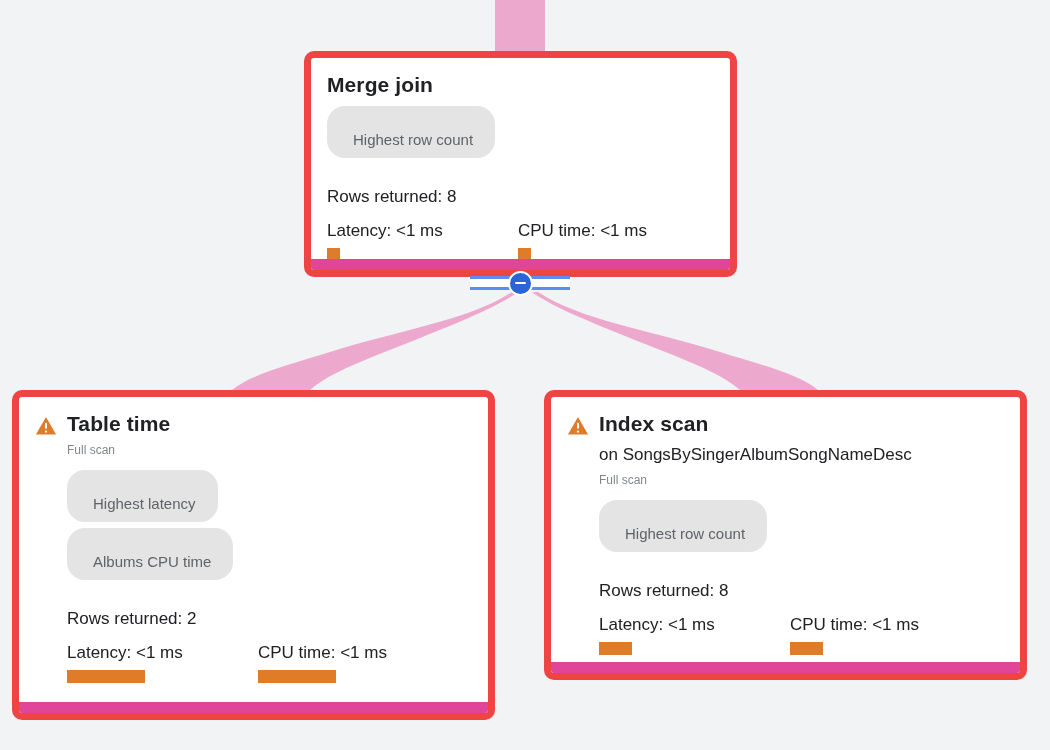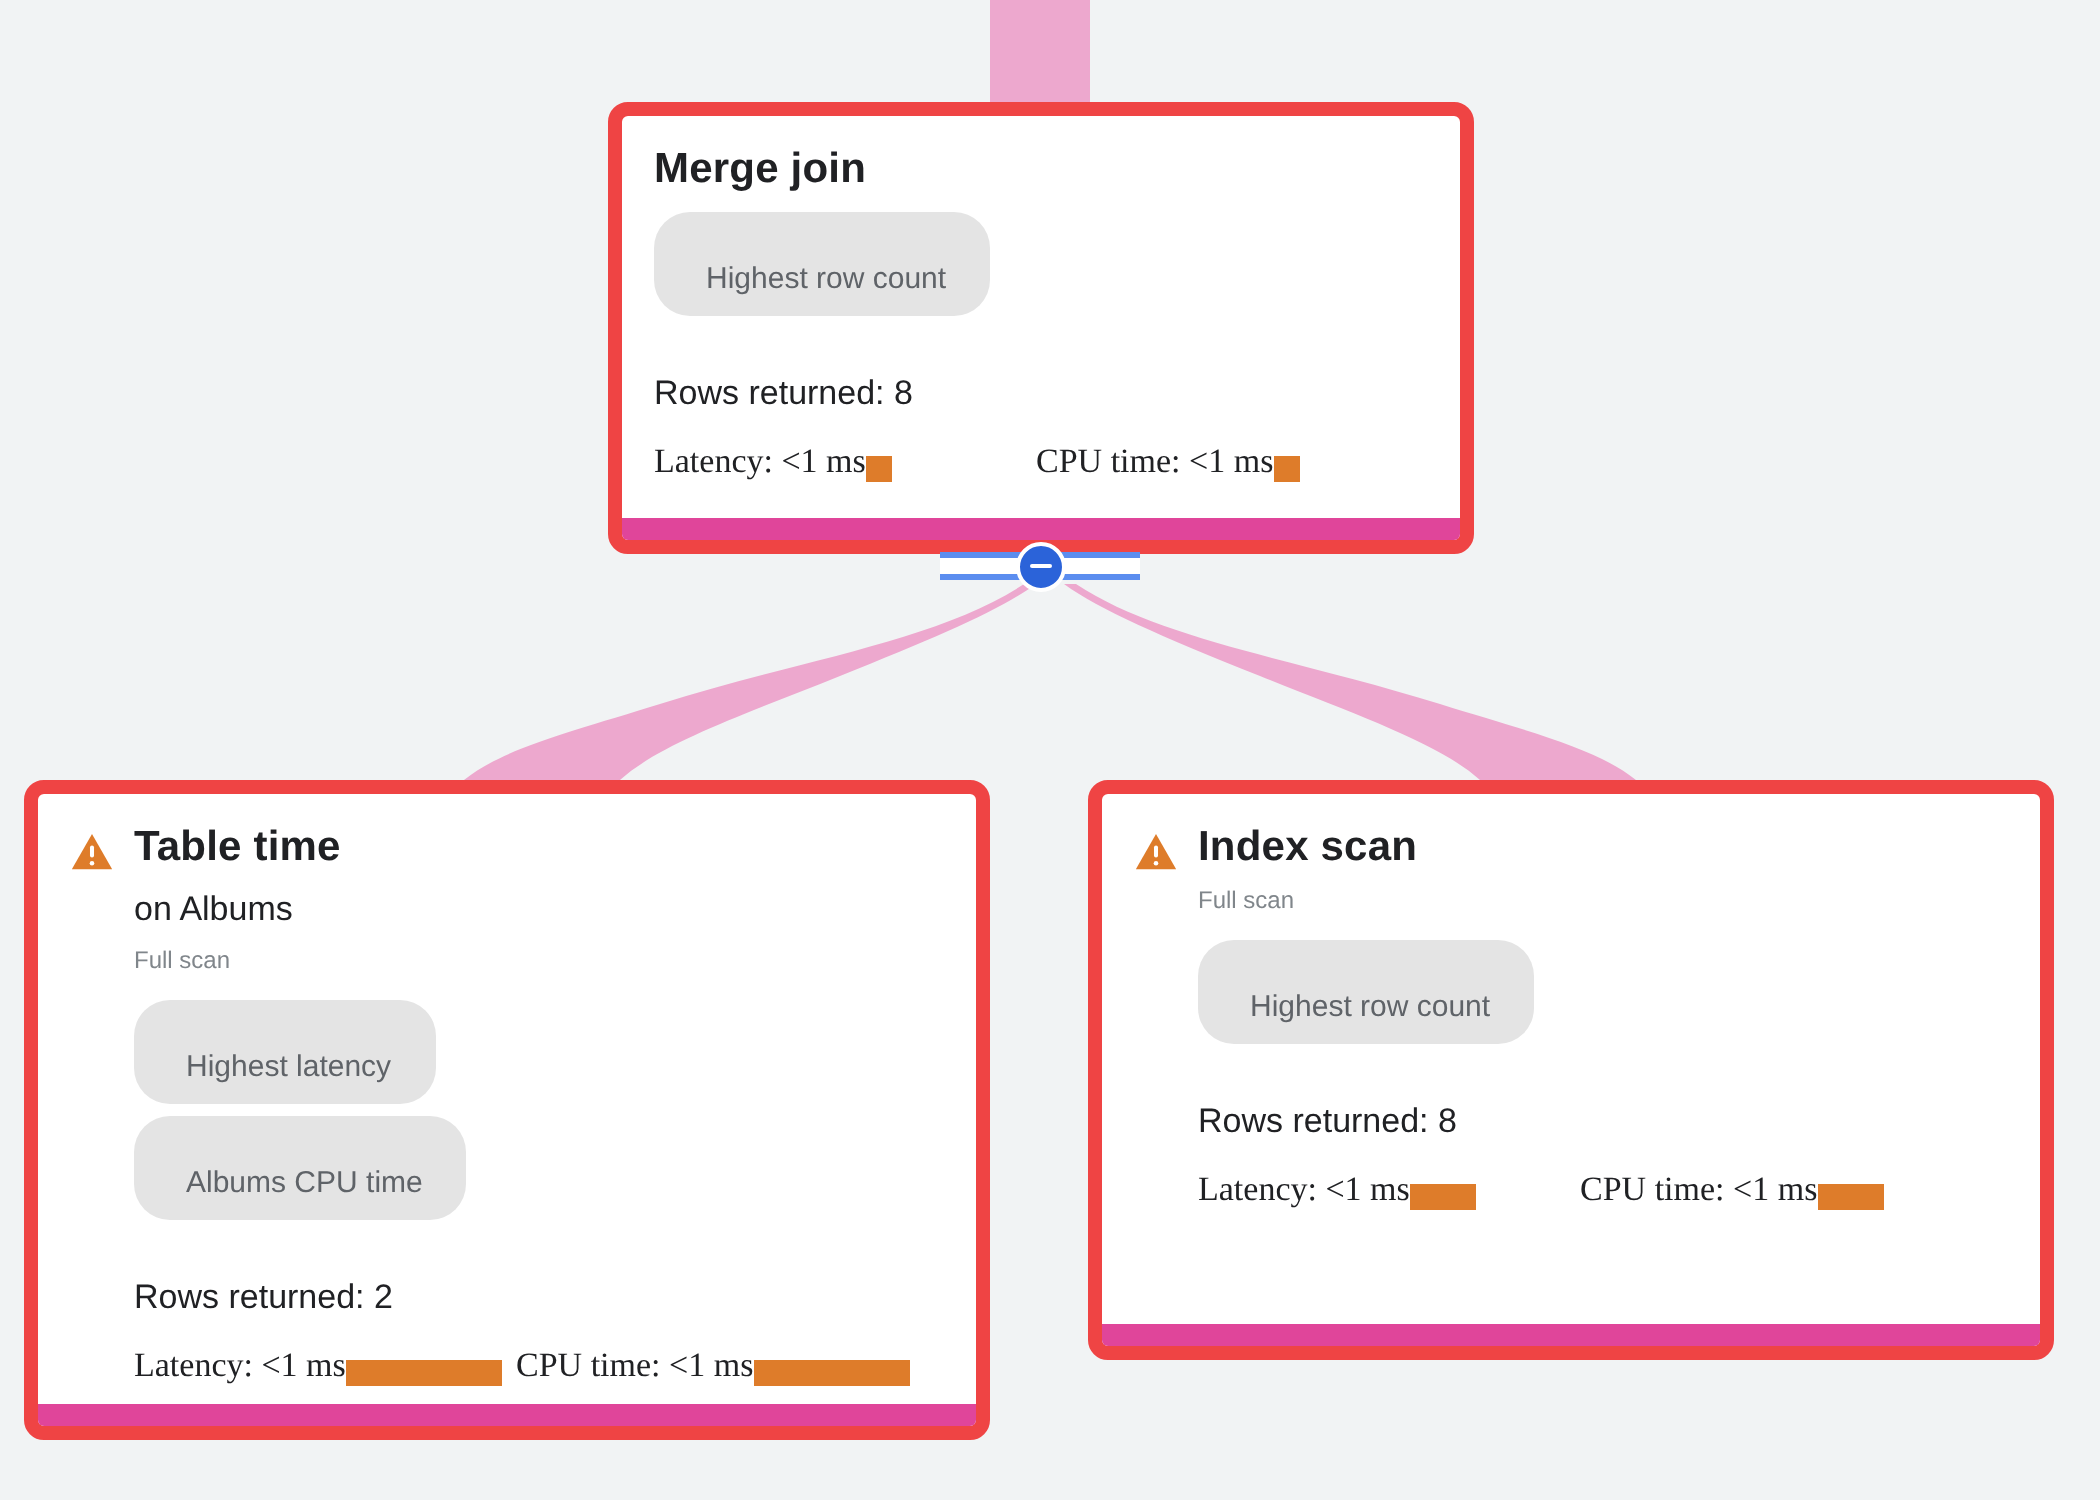--- a/index.html
+++ b/index.html
@@ -111,22 +111,21 @@
     margin-top: 27px;
   }
 
   
   .metrics {
     display: flex;
     margin-top: 12px;
   }
   .metric {
     display: flex;
-    flex-direction: row;
-    font-family: Liberation Serif, serif;
+    flex-direction: column;
   }
   .metric-label {
     font-size: 17px;
     color: #202124;
     line-height: 20px;
     white-space: nowrap;
   }
   .metric-bar {
     height: 13px;
     background: #DE7C2A;
@@ -249,21 +248,20 @@
   <div class="node" style="left:12px; top:390px; width:483px; height:330px;">
     <div class="node-body">
       <div class="node-header">
         <svg class="warn-icon" viewBox="0 0 24 24">
           <path d="M12 2.2 L23 21.4 L1 21.4 Z" fill="#DE7C2A"></path>
           <rect x="10.9" y="8.4" width="2.2" height="6.6" rx="1.1" fill="#FFFFFF"></rect>
           <circle cx="12" cy="18.1" r="1.25" fill="#FFFFFF"></circle>
         </svg>
         <div class="node-title">Table time</div>
       </div>
-      <div class="node-sub indent">on Albums</div>
       <div class="node-subtle indent">Full scan</div>
       <div class="indent">
         <span class="chip">Highest latency</span>
         <br>
         <span class="chip chip-row" style="margin-top:6px;">Albums CPU time</span>
       </div>
       <div class="rows-returned indent">Rows returned: 2</div>
       <div class="metrics indent">
         <div class="metric" style="width:191px;">
           <div class="metric-label">Latency: &lt;1 ms</div>
@@ -281,20 +279,21 @@
   <div class="node" style="left:544px; top:390px; width:483px; height:290px;">
     <div class="node-body">
       <div class="node-header">
         <svg class="warn-icon" viewBox="0 0 24 24">
           <path d="M12 2.2 L23 21.4 L1 21.4 Z" fill="#DE7C2A"></path>
           <rect x="10.9" y="8.4" width="2.2" height="6.6" rx="1.1" fill="#FFFFFF"></rect>
           <circle cx="12" cy="18.1" r="1.25" fill="#FFFFFF"></circle>
         </svg>
         <div class="node-title">Index scan</div>
       </div>
+      <div class="node-sub indent">on SongsBySingerAlbumSongNameDesc</div>
       <div class="node-subtle indent">Full scan</div>
       <div class="indent">
         <span class="chip">Highest row count</span>
       </div>
       <div class="rows-returned indent">Rows returned: 8</div>
       <div class="metrics indent">
         <div class="metric" style="width:191px;">
           <div class="metric-label">Latency: &lt;1 ms</div>
           <div class="metric-bar" style="width:33px;"></div>
         </div>

